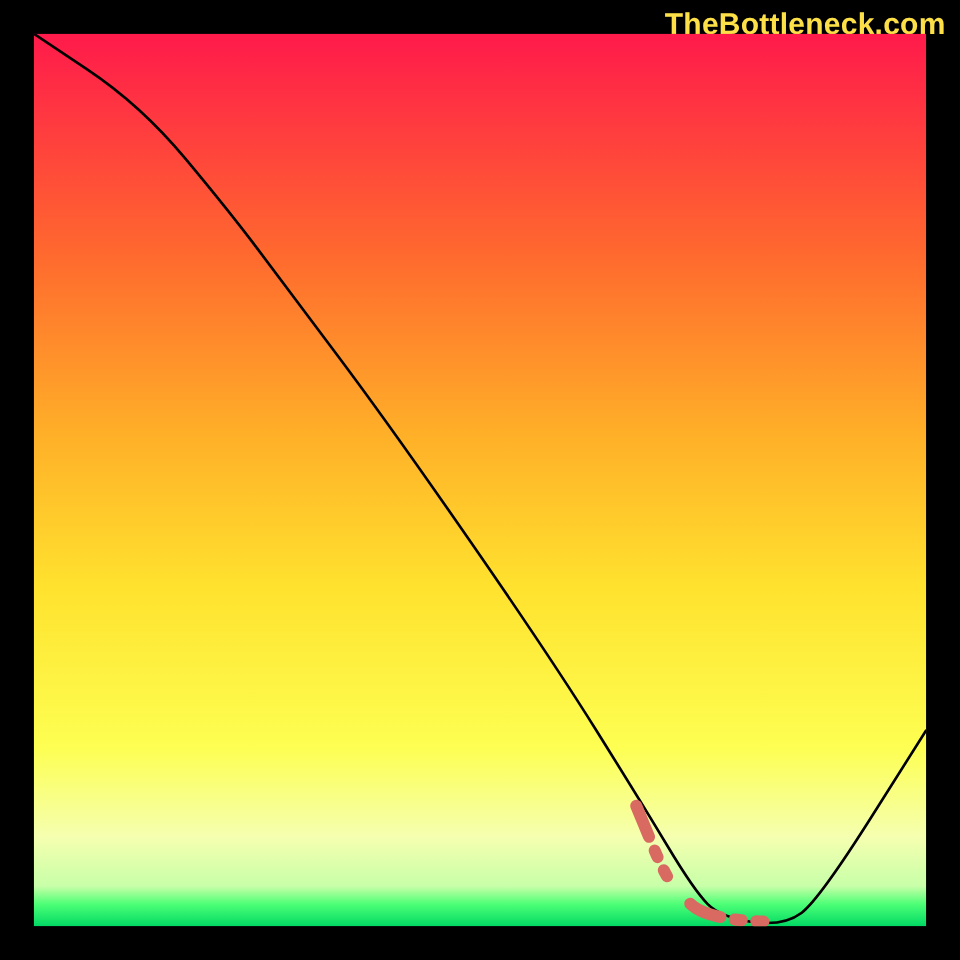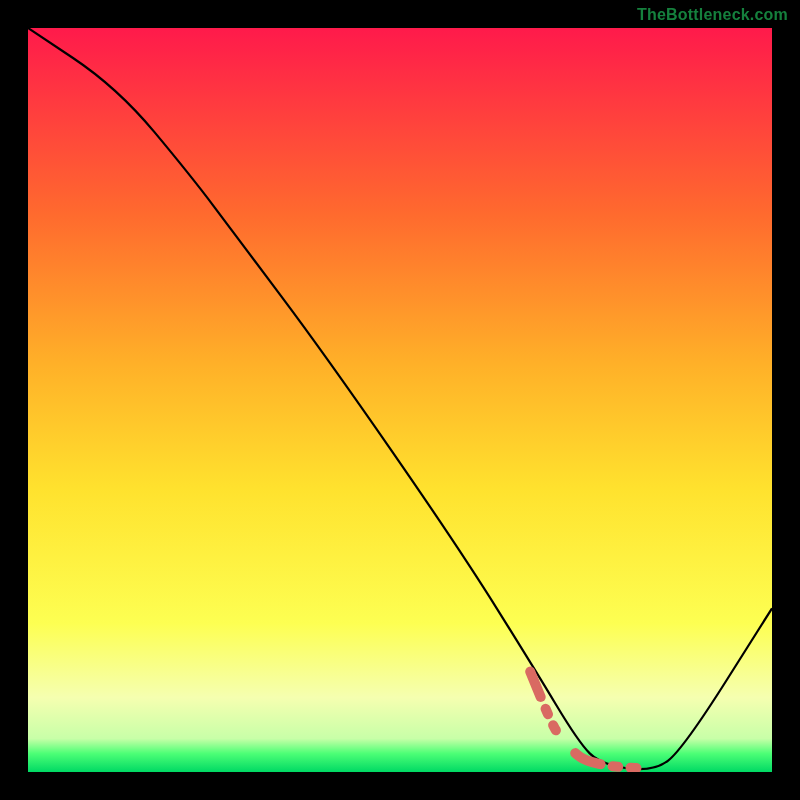--- a/index.html
+++ b/index.html
@@ -24,23 +24,23 @@
     top: 28px;
     width: 744px;
     height: 744px;
     overflow: hidden;
   }
   .watermark {
     position: absolute;
     top: 6px;
     right: 12px;
     font-family: Arial, Helvetica, sans-serif;
-    font-size: 16px;
+    font-size: 25px;
     font-weight: 600;
-    color: #15803d;
+    color: #fde047;
     letter-spacing: 0.2px;
   }
   svg { display: block; }
 </style>
 </head>
 <body>
 
 <div class="frame">
   <div class="watermark">TheBottleneck.com</div>
 

